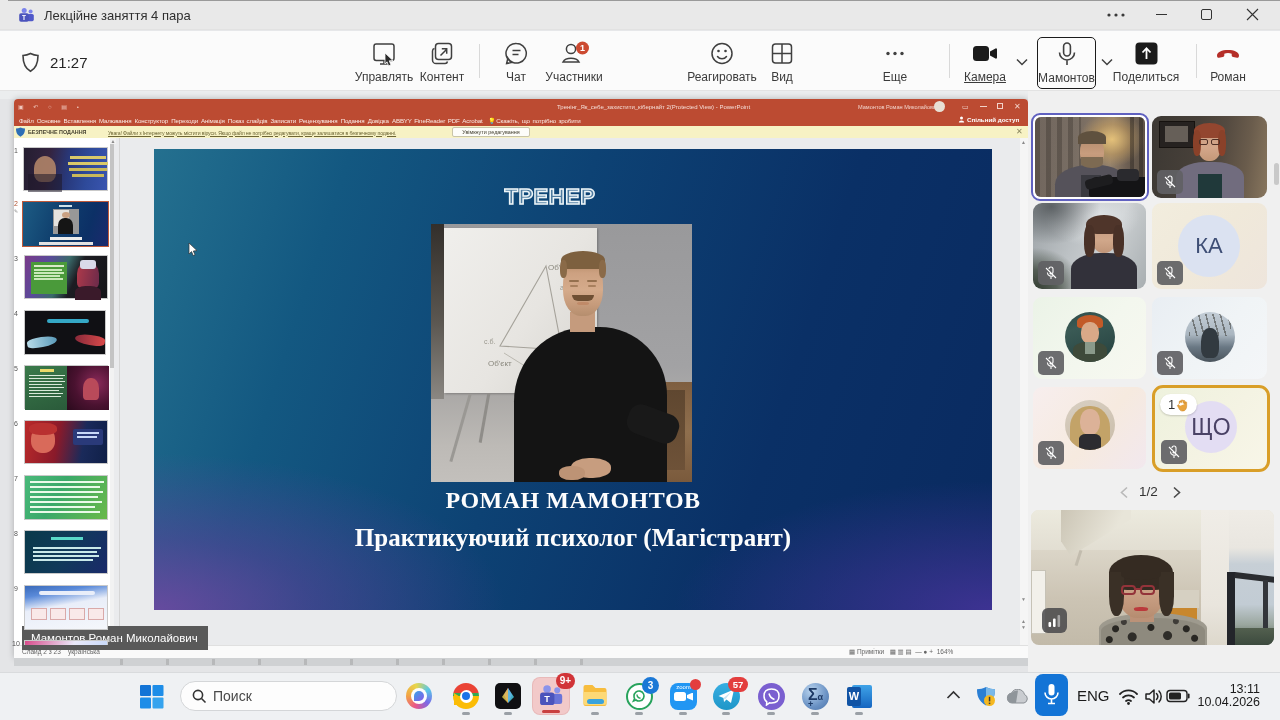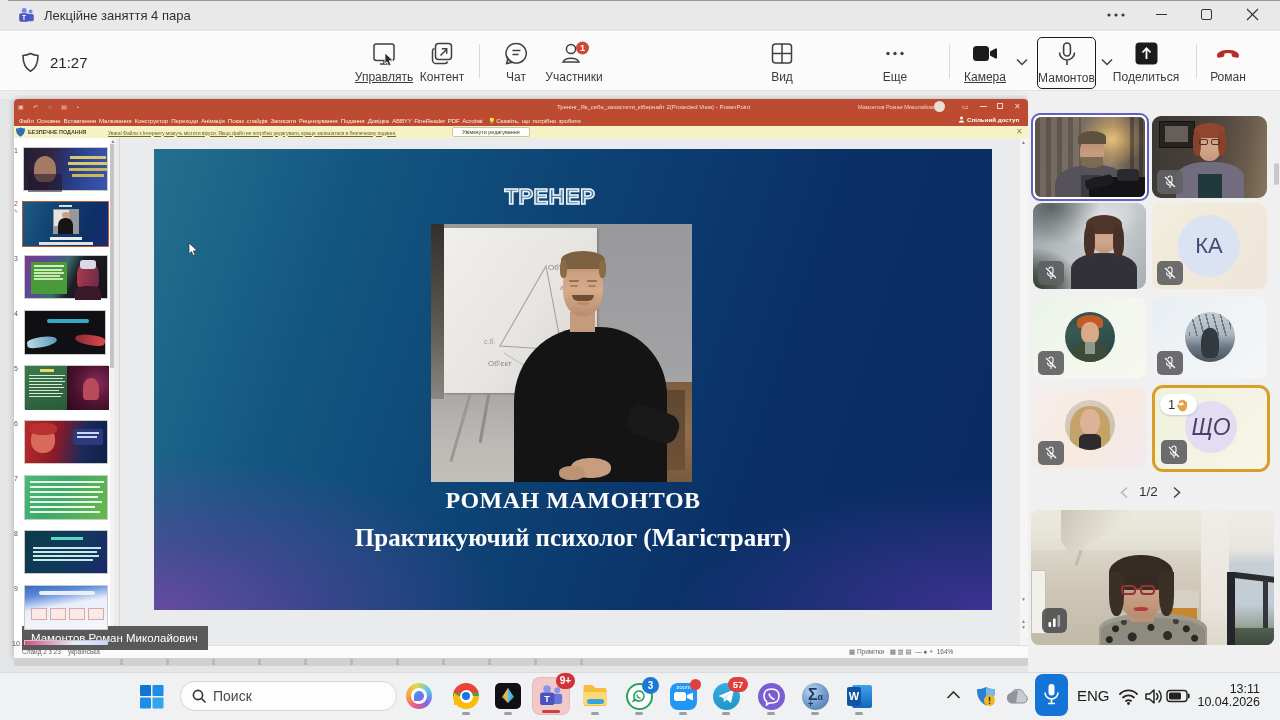--- a/index.html
+++ b/index.html
@@ -41,21 +41,21 @@
       <path d="M1 1 L12 12 M12 1 L1 12" stroke="#333" stroke-width="1.1"></path>
     </svg>
 
   <div class="abs" style="left:0;top:31px;width:1280px;height:60px;background:#fbfbfb;border-bottom:1px solid #e3e3e3;"></div>
 
   <svg class="abs" style="left:21px;top:52px;" width="19" height="21" viewBox="0 0 19 21">
     <path d="M9.5 1.5 C12 2.8 14.5 3.4 17 3.5 C17 9 16.5 15.5 9.5 19.3 C2.5 15.5 2 9 2 3.5 C4.5 3.4 7 2.8 9.5 1.5 Z" fill="none" stroke="#404040" stroke-width="1.6"></path>
   </svg>
   <div class="abs" style="left:50px;top:54px;font-size:15px;color:#252525;">21:27</div>
 
-  <div class="tbbtn" style="left:354px;width:60px;text-decoration:underline;">
+  <div class="tbbtn" style="left:354px;width:60px;">
     <svg width="24" height="26" viewBox="0 0 24 26">
       <rect x="2" y="3" width="20" height="16.5" rx="2.2" fill="none" stroke="#404040" stroke-width="1.5"></rect>
       <path d="M12 19.5 L12 23 M8 23 L16 23" stroke="#404040" stroke-width="1.5"></path>
       <path d="M13 12 L21 19.5 L17.2 19.8 L19 24 L16.5 24.8 L15 20.8 L13 23 Z" fill="#2b2b2b" stroke="#fbfbfb" stroke-width="0.8"></path>
     </svg>
     <div class="lbl">Управлять</div>
   </div>
   <div class="tbbtn" style="left:412px;width:60px;">
     <svg width="24" height="26" viewBox="0 0 24 26">
       <path d="M4.5 7.5 a2.5 2.5 0 0 0 -2 2.4 v9 a3.6 3.6 0 0 0 3.6 3.6 h9 a2.5 2.5 0 0 0 2.4 -2" fill="none" stroke="#404040" stroke-width="1.5"></path>
@@ -73,20 +73,29 @@
     <div class="lbl">Чат</div>
   </div>
   <div class="tbbtn" style="left:544px;width:60px;">
     <svg width="34" height="26" viewBox="0 0 34 26">
       <circle cx="14" cy="8" r="4.6" fill="none" stroke="#404040" stroke-width="1.5"></circle>
       <path d="M6 21 a8.5 5.6 0 0 1 16 0 Z" fill="none" stroke="#404040" stroke-width="1.5"></path>
       <circle cx="25.5" cy="7" r="6.5" fill="#cc4a31"></circle>
       <text x="25.5" y="10" font-size="9" fill="#fff" text-anchor="middle" font-weight="bold">1</text>
     </svg>
     <div class="lbl">Участники</div>
+  </div>
+  <div class="tbbtn" style="left:684px;width:76px;">
+    <svg width="24" height="26" viewBox="0 0 24 26">
+      <circle cx="12" cy="12.5" r="10" fill="none" stroke="#404040" stroke-width="1.5"></circle>
+      <circle cx="8.5" cy="10" r="1.3" fill="#404040"></circle>
+      <circle cx="15.5" cy="10" r="1.3" fill="#404040"></circle>
+      <path d="M7.5 15.5 a5.5 5.5 0 0 0 9 0" fill="none" stroke="#404040" stroke-width="1.5" stroke-linecap="round"></path>
+    </svg>
+    <div class="lbl">Реагировать</div>
   </div>
   <div class="tbbtn" style="left:762px;width:40px;">
     <svg width="24" height="26" viewBox="0 0 24 26">
       <rect x="2.5" y="3" width="19" height="19" rx="3" fill="none" stroke="#404040" stroke-width="1.5"></rect>
       <path d="M12 3 V22 M2.5 12.5 H21.5" stroke="#404040" stroke-width="1.5"></path>
     </svg>
     <div class="lbl">Вид</div>
   </div>
   <div class="tbbtn" style="left:875px;width:40px;">
     <svg width="24" height="26" viewBox="0 0 24 26">
@@ -361,21 +370,21 @@
       <div style="position:absolute;left:14px;top:34px;width:22px;height:16px;background:#2c2c30;border-radius:30% 30% 0 0;"></div>
     </div>
     <div class="micoff">
         <svg width="14" height="14" viewBox="0 0 14 14">
           <path d="M5 3 a2 2 0 0 1 4 0 v3 a2 2 0 0 1 -3.4 1.4 M3.4 6.5 a3.8 3.8 0 0 0 6 3 M7 11 v2 M2 2 L12 12" stroke="#fff" stroke-width="1.1" fill="none"></path>
         </svg>
       </div>
   </div>
 
   <div class="tile" style="left:1152px;top:385px;width:118px;height:87px;border:3.4px solid #d99e27;background:linear-gradient(130deg,#eef2dd 0%,#f4f3e3 55%,#f8f6e8 100%);border-radius:11px;">
-    <div class="avcirc" style="left:30px;top:13px;width:52px;height:52px;background:#e3ddf3;display:flex;align-items:center;justify-content:center;font-size:23px;color:#4a4266;font-style:italic;">ЩО</div>
+    <div class="avcirc" style="left:30px;top:13px;width:52px;height:52px;background:#e3ddf3;display:flex;align-items:center;justify-content:center;font-size:23px;color:#4a4266;">ЩО</div>
     <div style="position:absolute;left:5px;top:6px;width:37px;height:21px;background:#fff;border-radius:11px;box-shadow:0 1px 2px rgba(0,0,0,0.18);display:flex;align-items:center;justify-content:center;font-size:13px;color:#333;">1<svg width="13" height="14" viewBox="0 0 14 14" style="margin-left:1px;">
           <path d="M3.5 6 V3.5 a1 1 0 0 1 2 0 M5.5 5 V2.5 a1 1 0 0 1 2 0 M7.5 5 V3 a1 1 0 0 1 2 0 V6 M9.5 6 V4.5 a1 1 0 0 1 2 0 V8 c0 3 -1.5 5.5 -4.3 5.5 c-2.2 0-3.2-1-4-2.6 L1.7 8.2 a1 1 0 0 1 1.8 -0.9 l0.4 0.7" fill="#e8a33d" stroke="#d08a28" stroke-width="0.6"></path>
         </svg></div>
     <div class="micoff" style="left:6px;bottom:5px;">
         <svg width="14" height="14" viewBox="0 0 14 14">
           <path d="M5 3 a2 2 0 0 1 4 0 v3 a2 2 0 0 1 -3.4 1.4 M3.4 6.5 a3.8 3.8 0 0 0 6 3 M7 11 v2 M2 2 L12 12" stroke="#fff" stroke-width="1.1" fill="none"></path>
         </svg>
       </div>
   </div>
 

